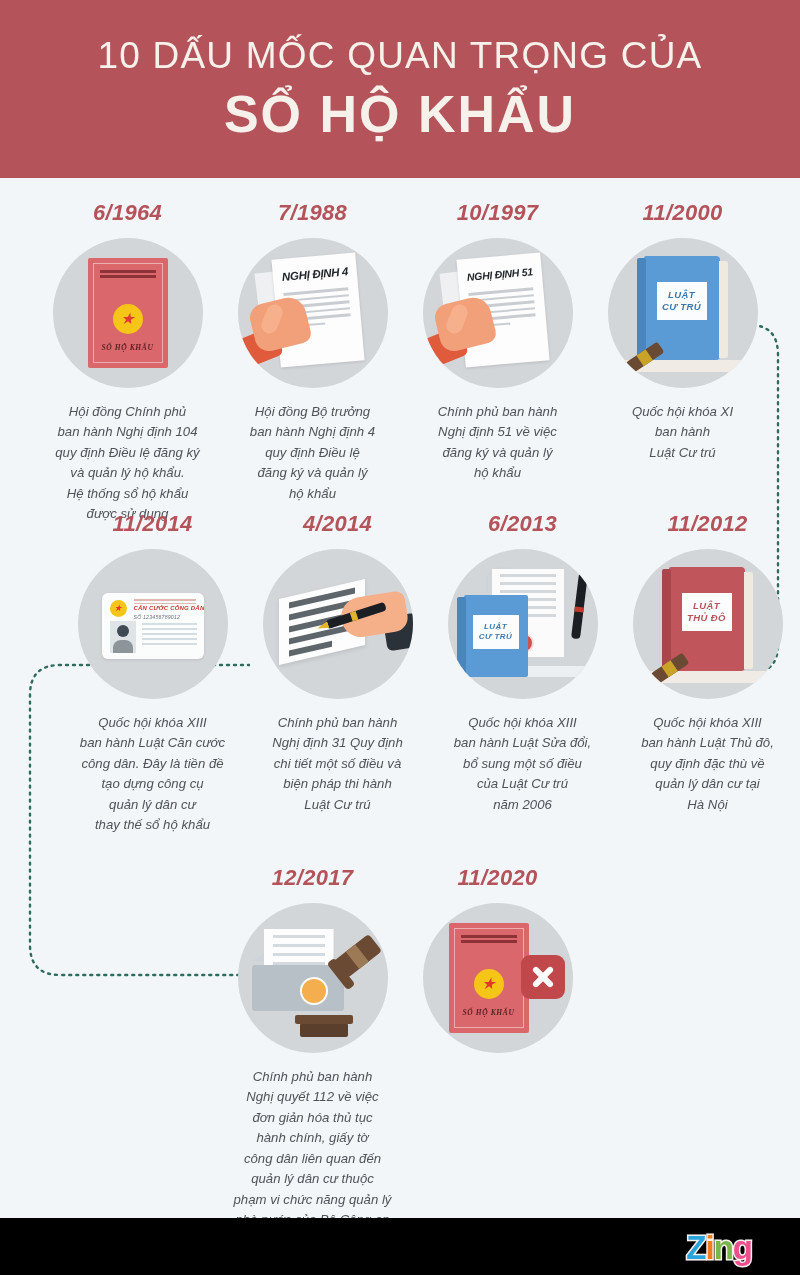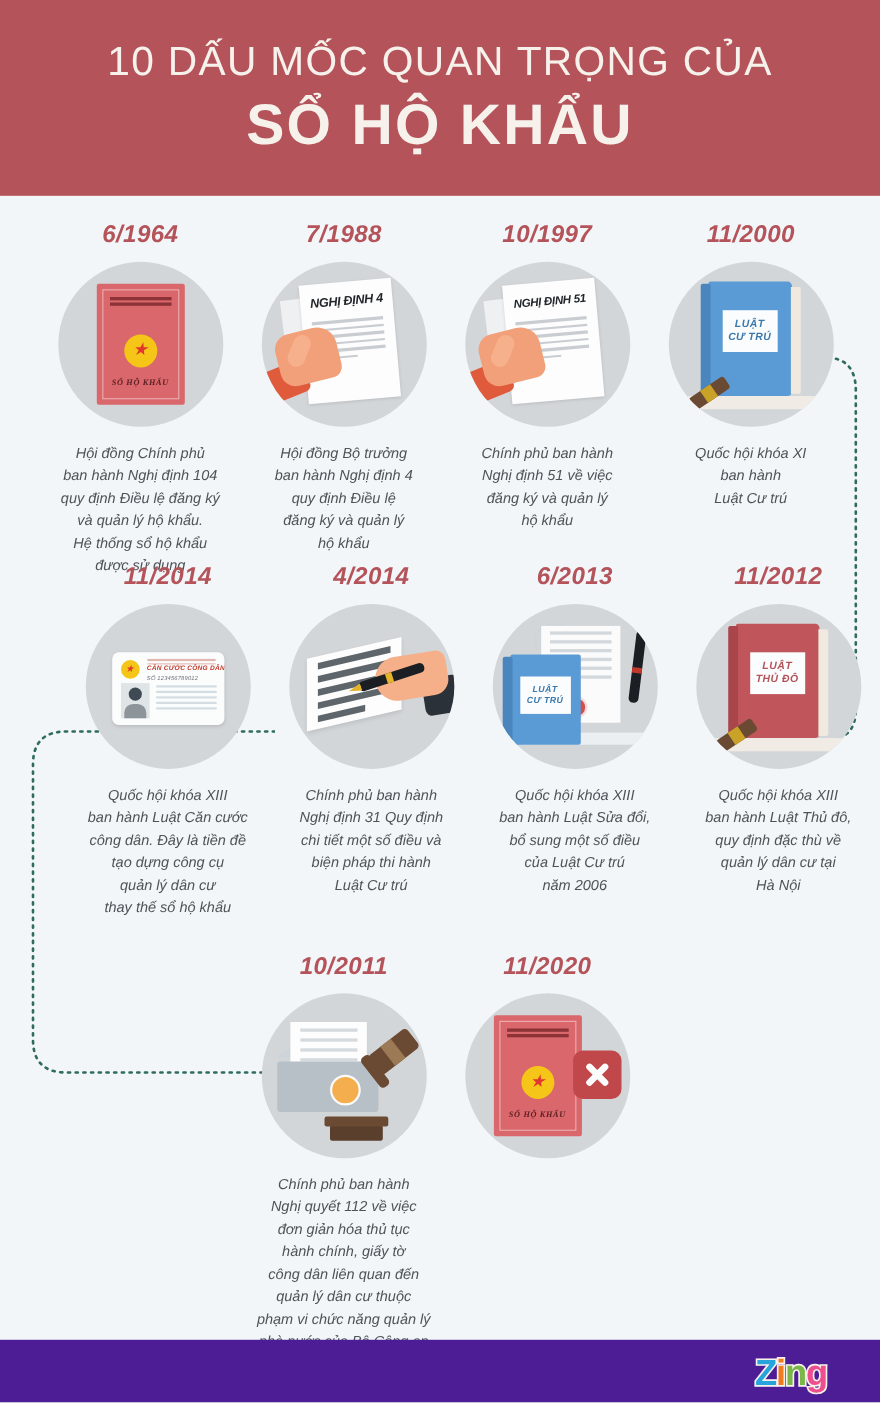--- a/index.html
+++ b/index.html
@@ -38,21 +38,21 @@
     letter-spacing: 2px;
     white-space: nowrap;
     margin-top: 10px;
     line-height: 1.05;
   }
 
   
   .footer {
     position: absolute; left: 0; top: 1218px;
     width: 800px; height: 57px;
-    background: #4c1d95;
+    background: #000000;
   }
   .zing-logo {
     position: absolute; right: 48px; top: 11px;
     font-size: 33px; font-weight: 700;
     letter-spacing: -1px;
     -webkit-text-stroke: 3px #f7f1ec;
     paint-order: stroke fill;
   }
   .zing-logo span { display: inline-block; }
   .z-z { color: #29a3dc; }
@@ -605,21 +605,21 @@
 ban hành Luật Thủ đô,
 quy định đặc thù về
 quản lý dân cư tại
 Hà Nội</div>
     </div>
   </div>
 
   <div class="row" style="top:865px; left:0;">
 
     <div class="cell" style="margin-left:220px;">
-      <div class="date">10/2011</div>
+      <div class="date">12/2017</div>
       <div class="circle">
         <div class="ill">
           <div class="ev-flap"></div>
           <div class="ev-letter">
               <i></i>
               <i></i>
               <i></i>
               <i></i>
             </div>
           <div class="ev-env" style="background:transparent;"></div>

